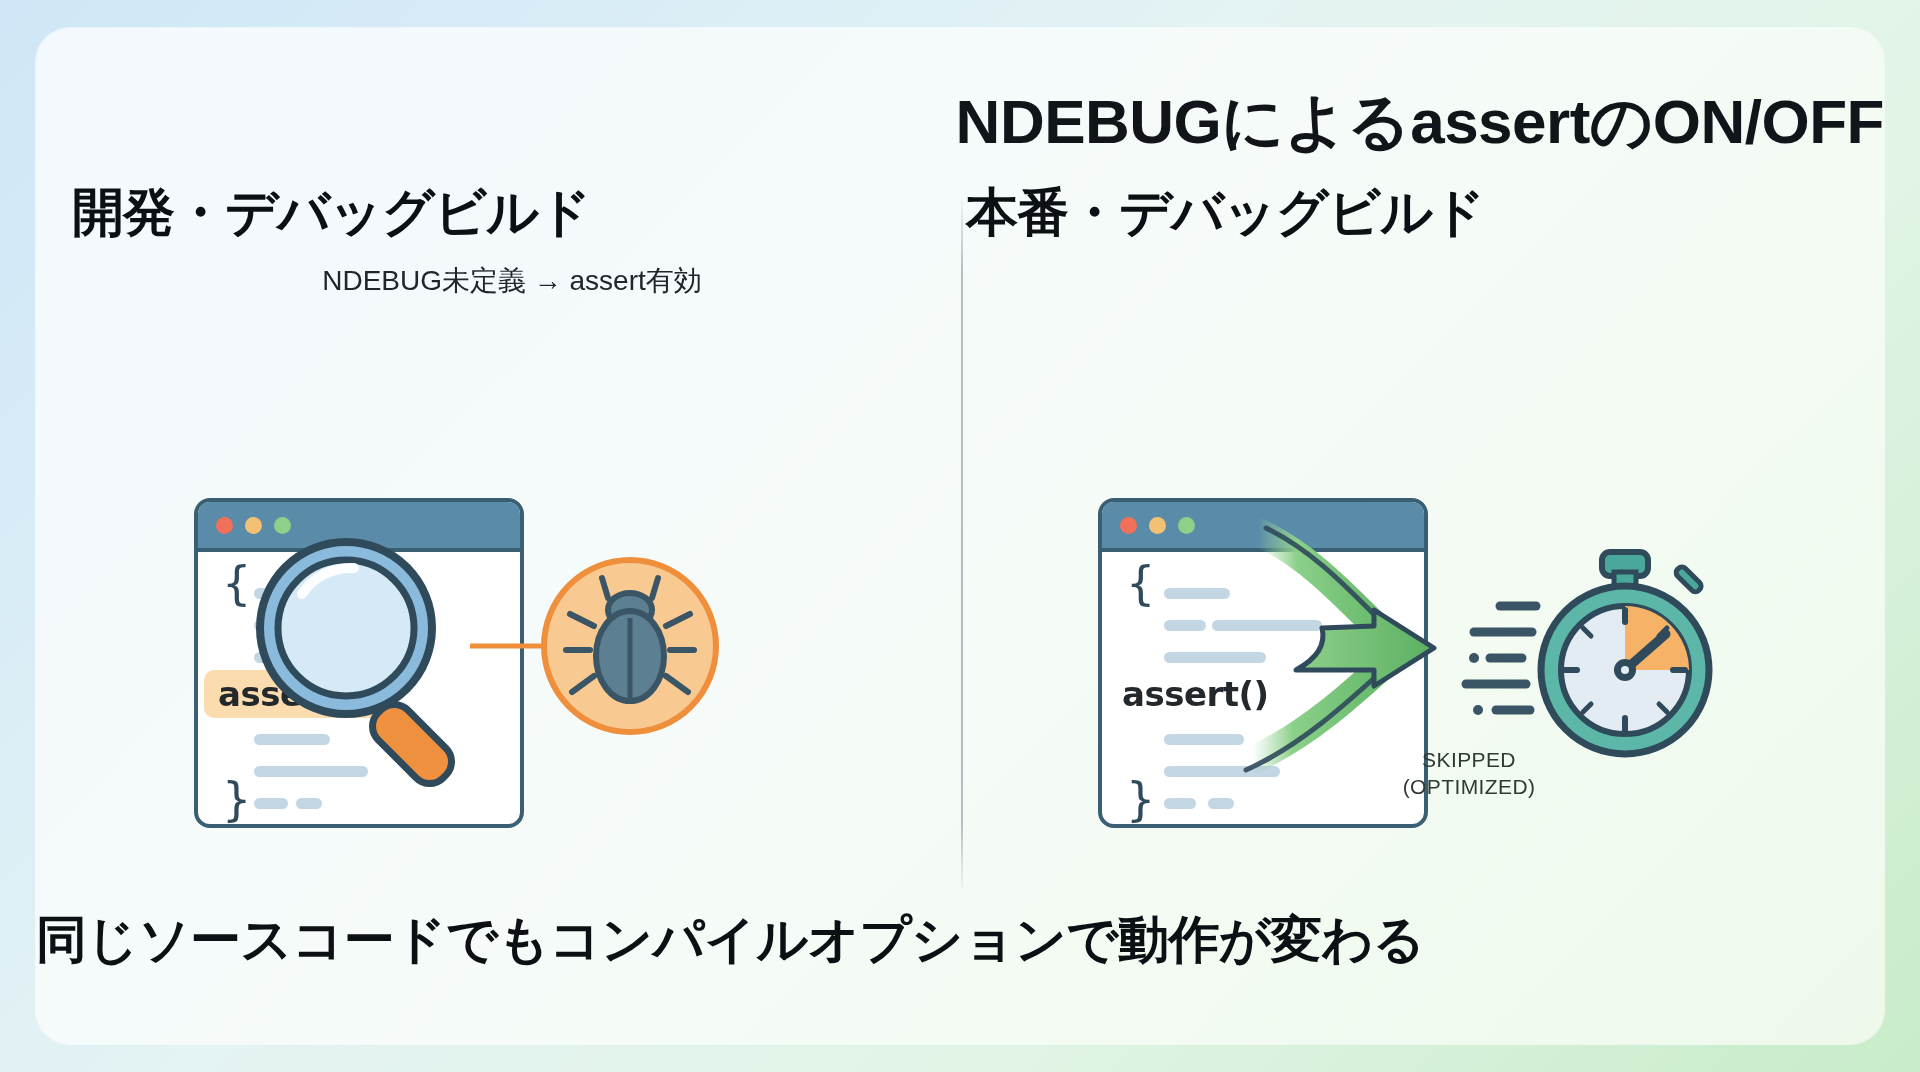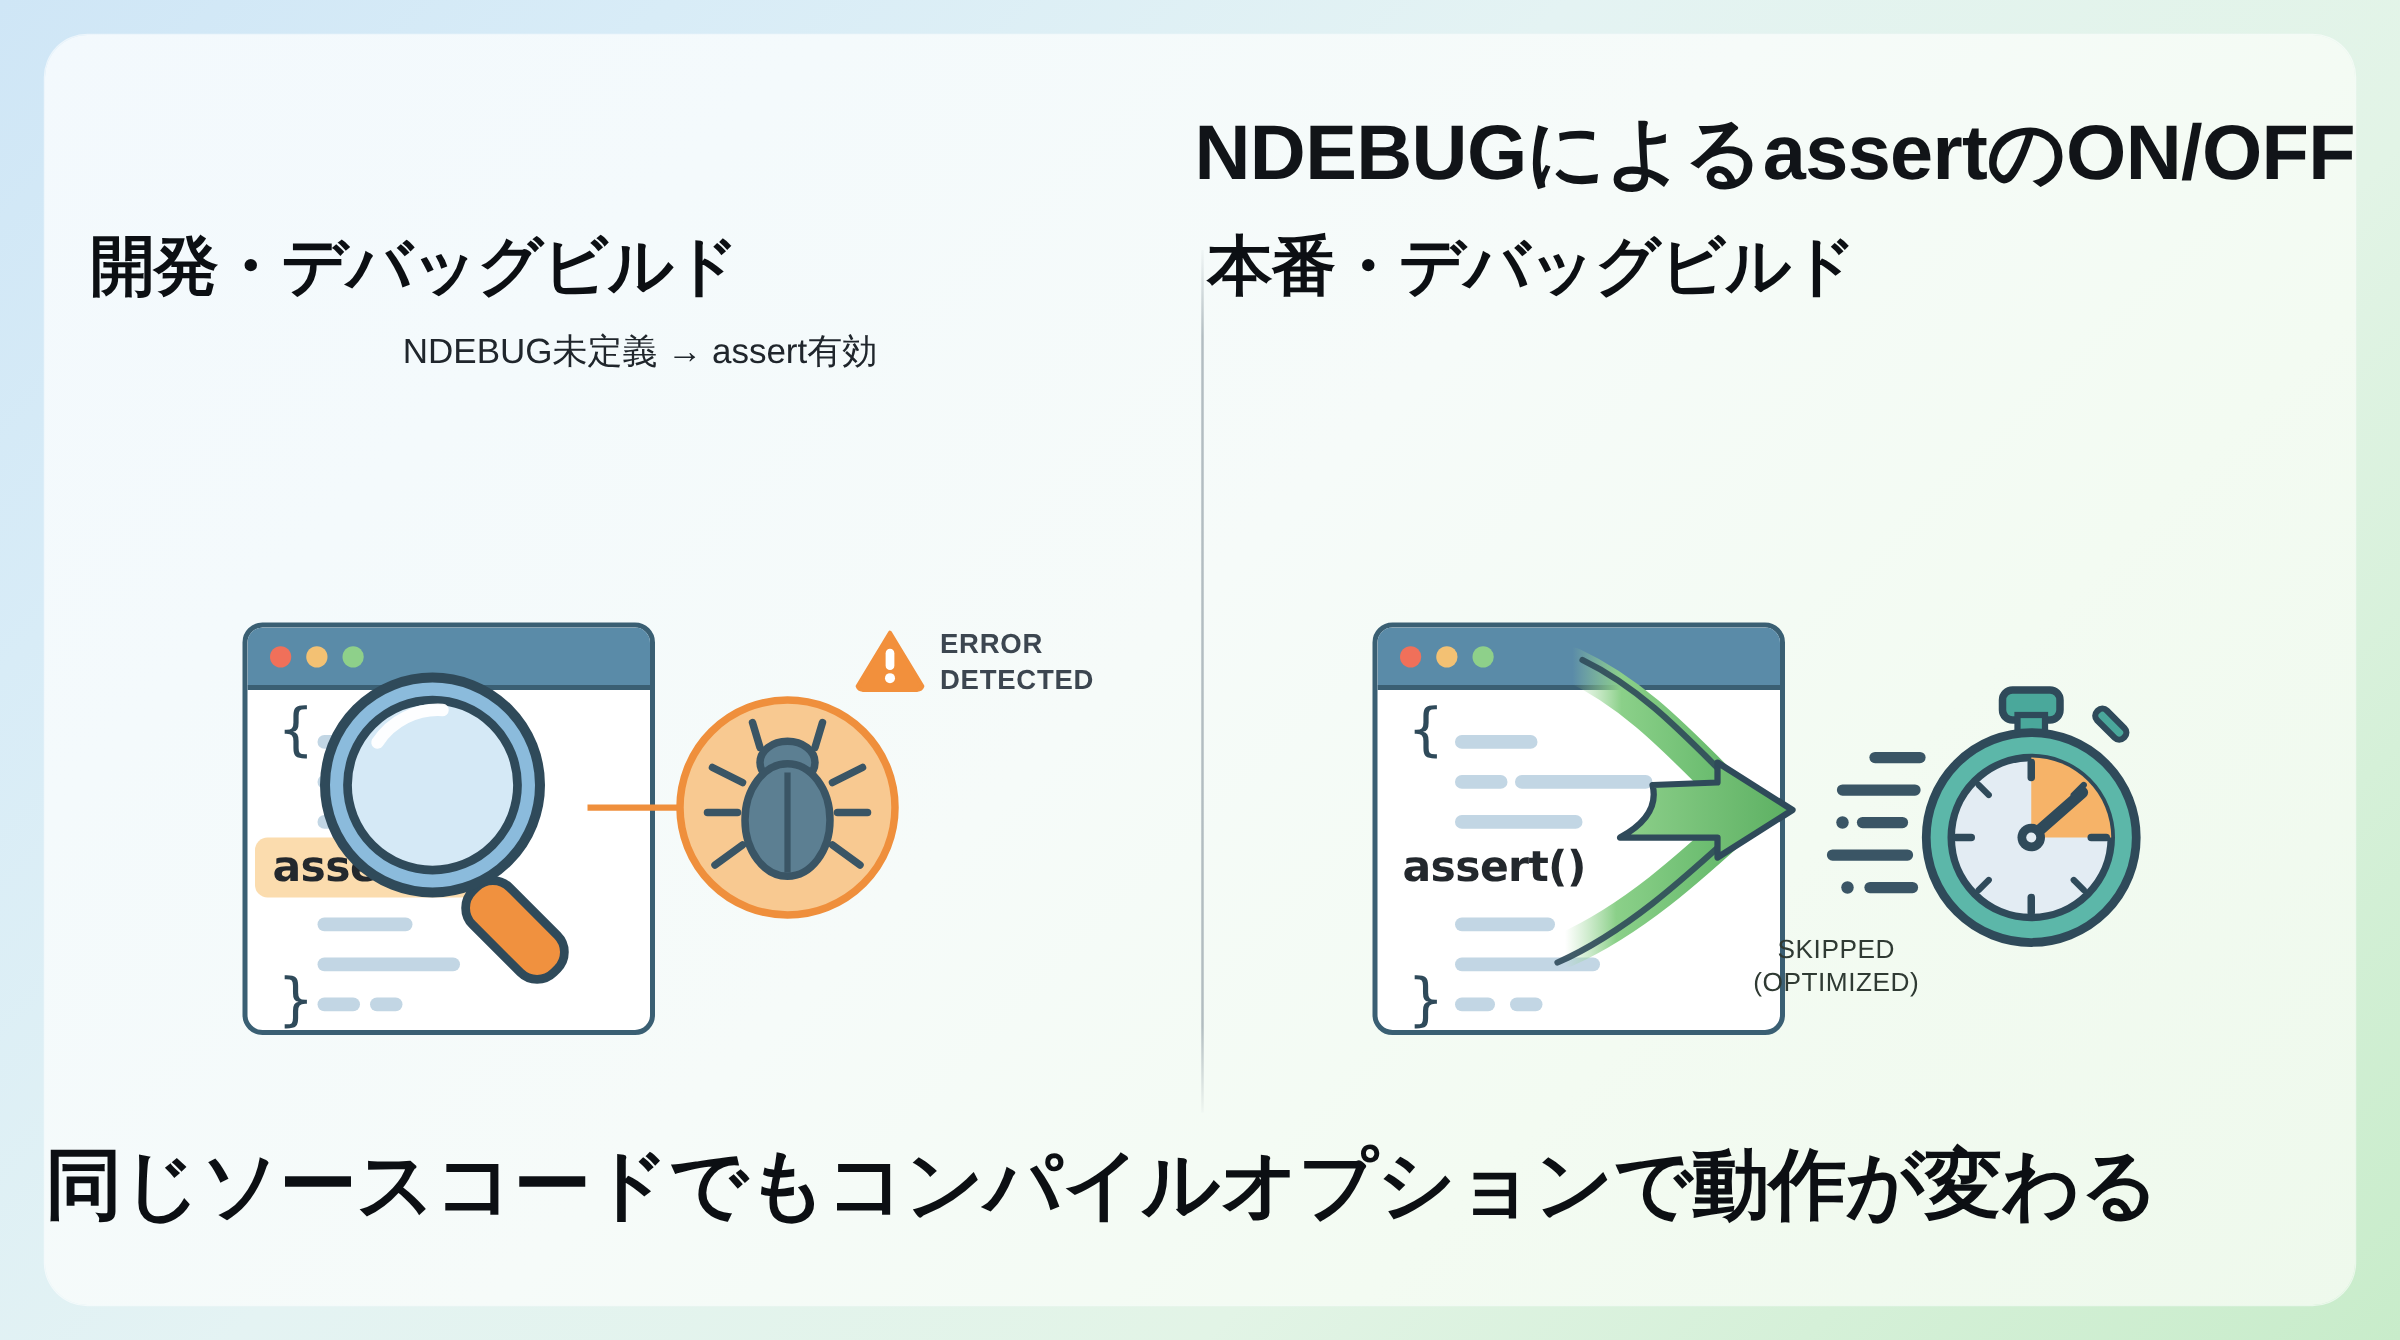--- a/index.html
+++ b/index.html
@@ -193,22 +193,21 @@
     color: #2f3a33;
     line-height: 1.3;
   }
 
   
   #caption {
     position: absolute;
     left: 0;
     top: 878px;
     width: 1576px;
-    text-align: center;
-    font-size: 62px;
+    font-size: 51px;
     font-weight: 700;
     color: #0c0f13;
     letter-spacing: -0.5px;
     white-space: nowrap;
   }
 </style>
 </head>
 <body>
 
 <div id="stage">
@@ -276,31 +275,20 @@
               <path d="M 128 92 L 152 92"></path>
               <path d="M 52 118 L 30 134"></path>
               <path d="M 124 118 L 146 134"></path>
             </g>
             <ellipse cx="88" cy="52" rx="22" ry="17" fill="#5c7f92" stroke="#3a5565" stroke-width="6"></ellipse>
             <ellipse cx="88" cy="98" rx="34" ry="45" fill="#5c7f92" stroke="#3a5565" stroke-width="6"></ellipse>
             <line x1="88" y1="60" x2="88" y2="140" stroke="#3a5565" stroke-width="5"></line>
           </g>
         </svg>
 
-        <div id="error-badge">
-          <svg width="56" height="52" viewBox="0 0 56 52">
-            <path d="M28 3 L54 46 A5 5 0 0 1 50 49 L6 49 A5 5 0 0 1 2 46 Z" fill="#f2903c" stroke="#f2903c" stroke-width="3" stroke-linejoin="round"></path>
-            <rect x="24.5" y="16" width="7" height="17" rx="3.5" fill="#ffffff"></rect>
-            <circle cx="28" cy="39.5" r="4" fill="#ffffff"></circle>
-          </svg>
-          <div>
-            <div class="etext">ERROR</div>
-            <div class="etext">DETECTED</div>
-          </div>
-        </div>
 
       </div>
     </div>
 
     <div class="col" id="col-right">
       <div class="col-heading">本番・デバッグビルド</div>
 
       <div class="scene">
 
         <div class="win" id="win-right">

